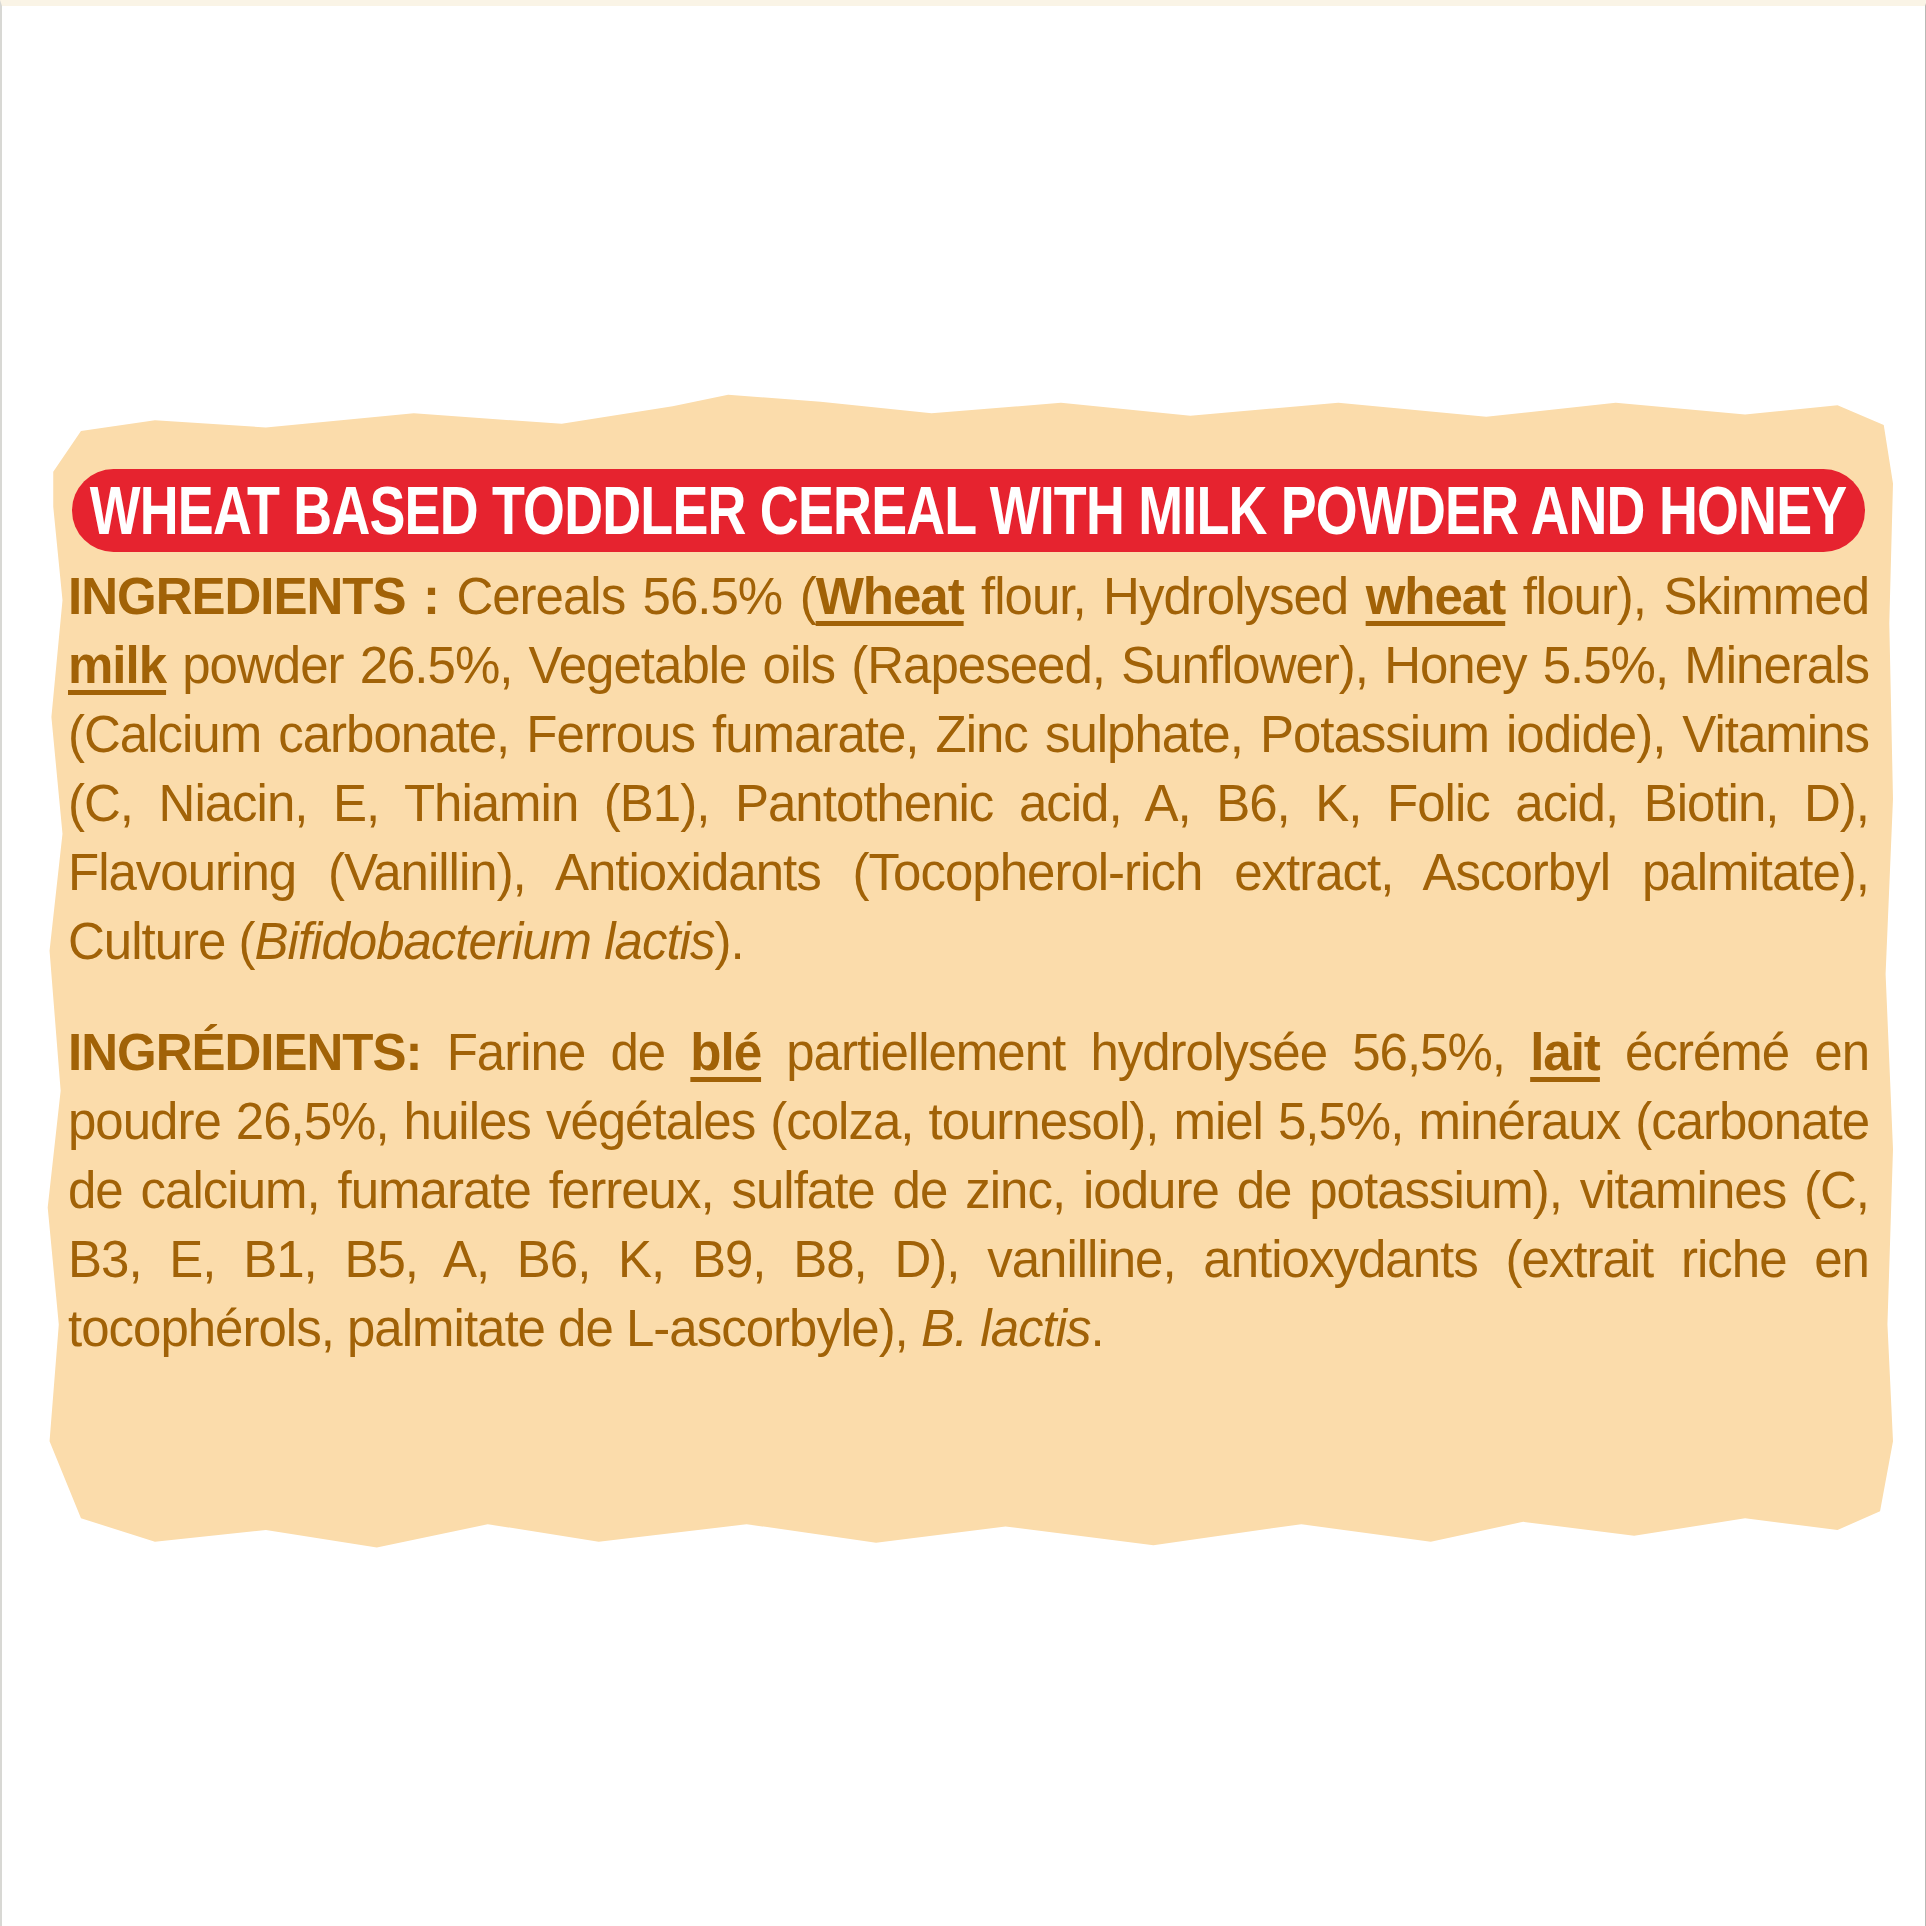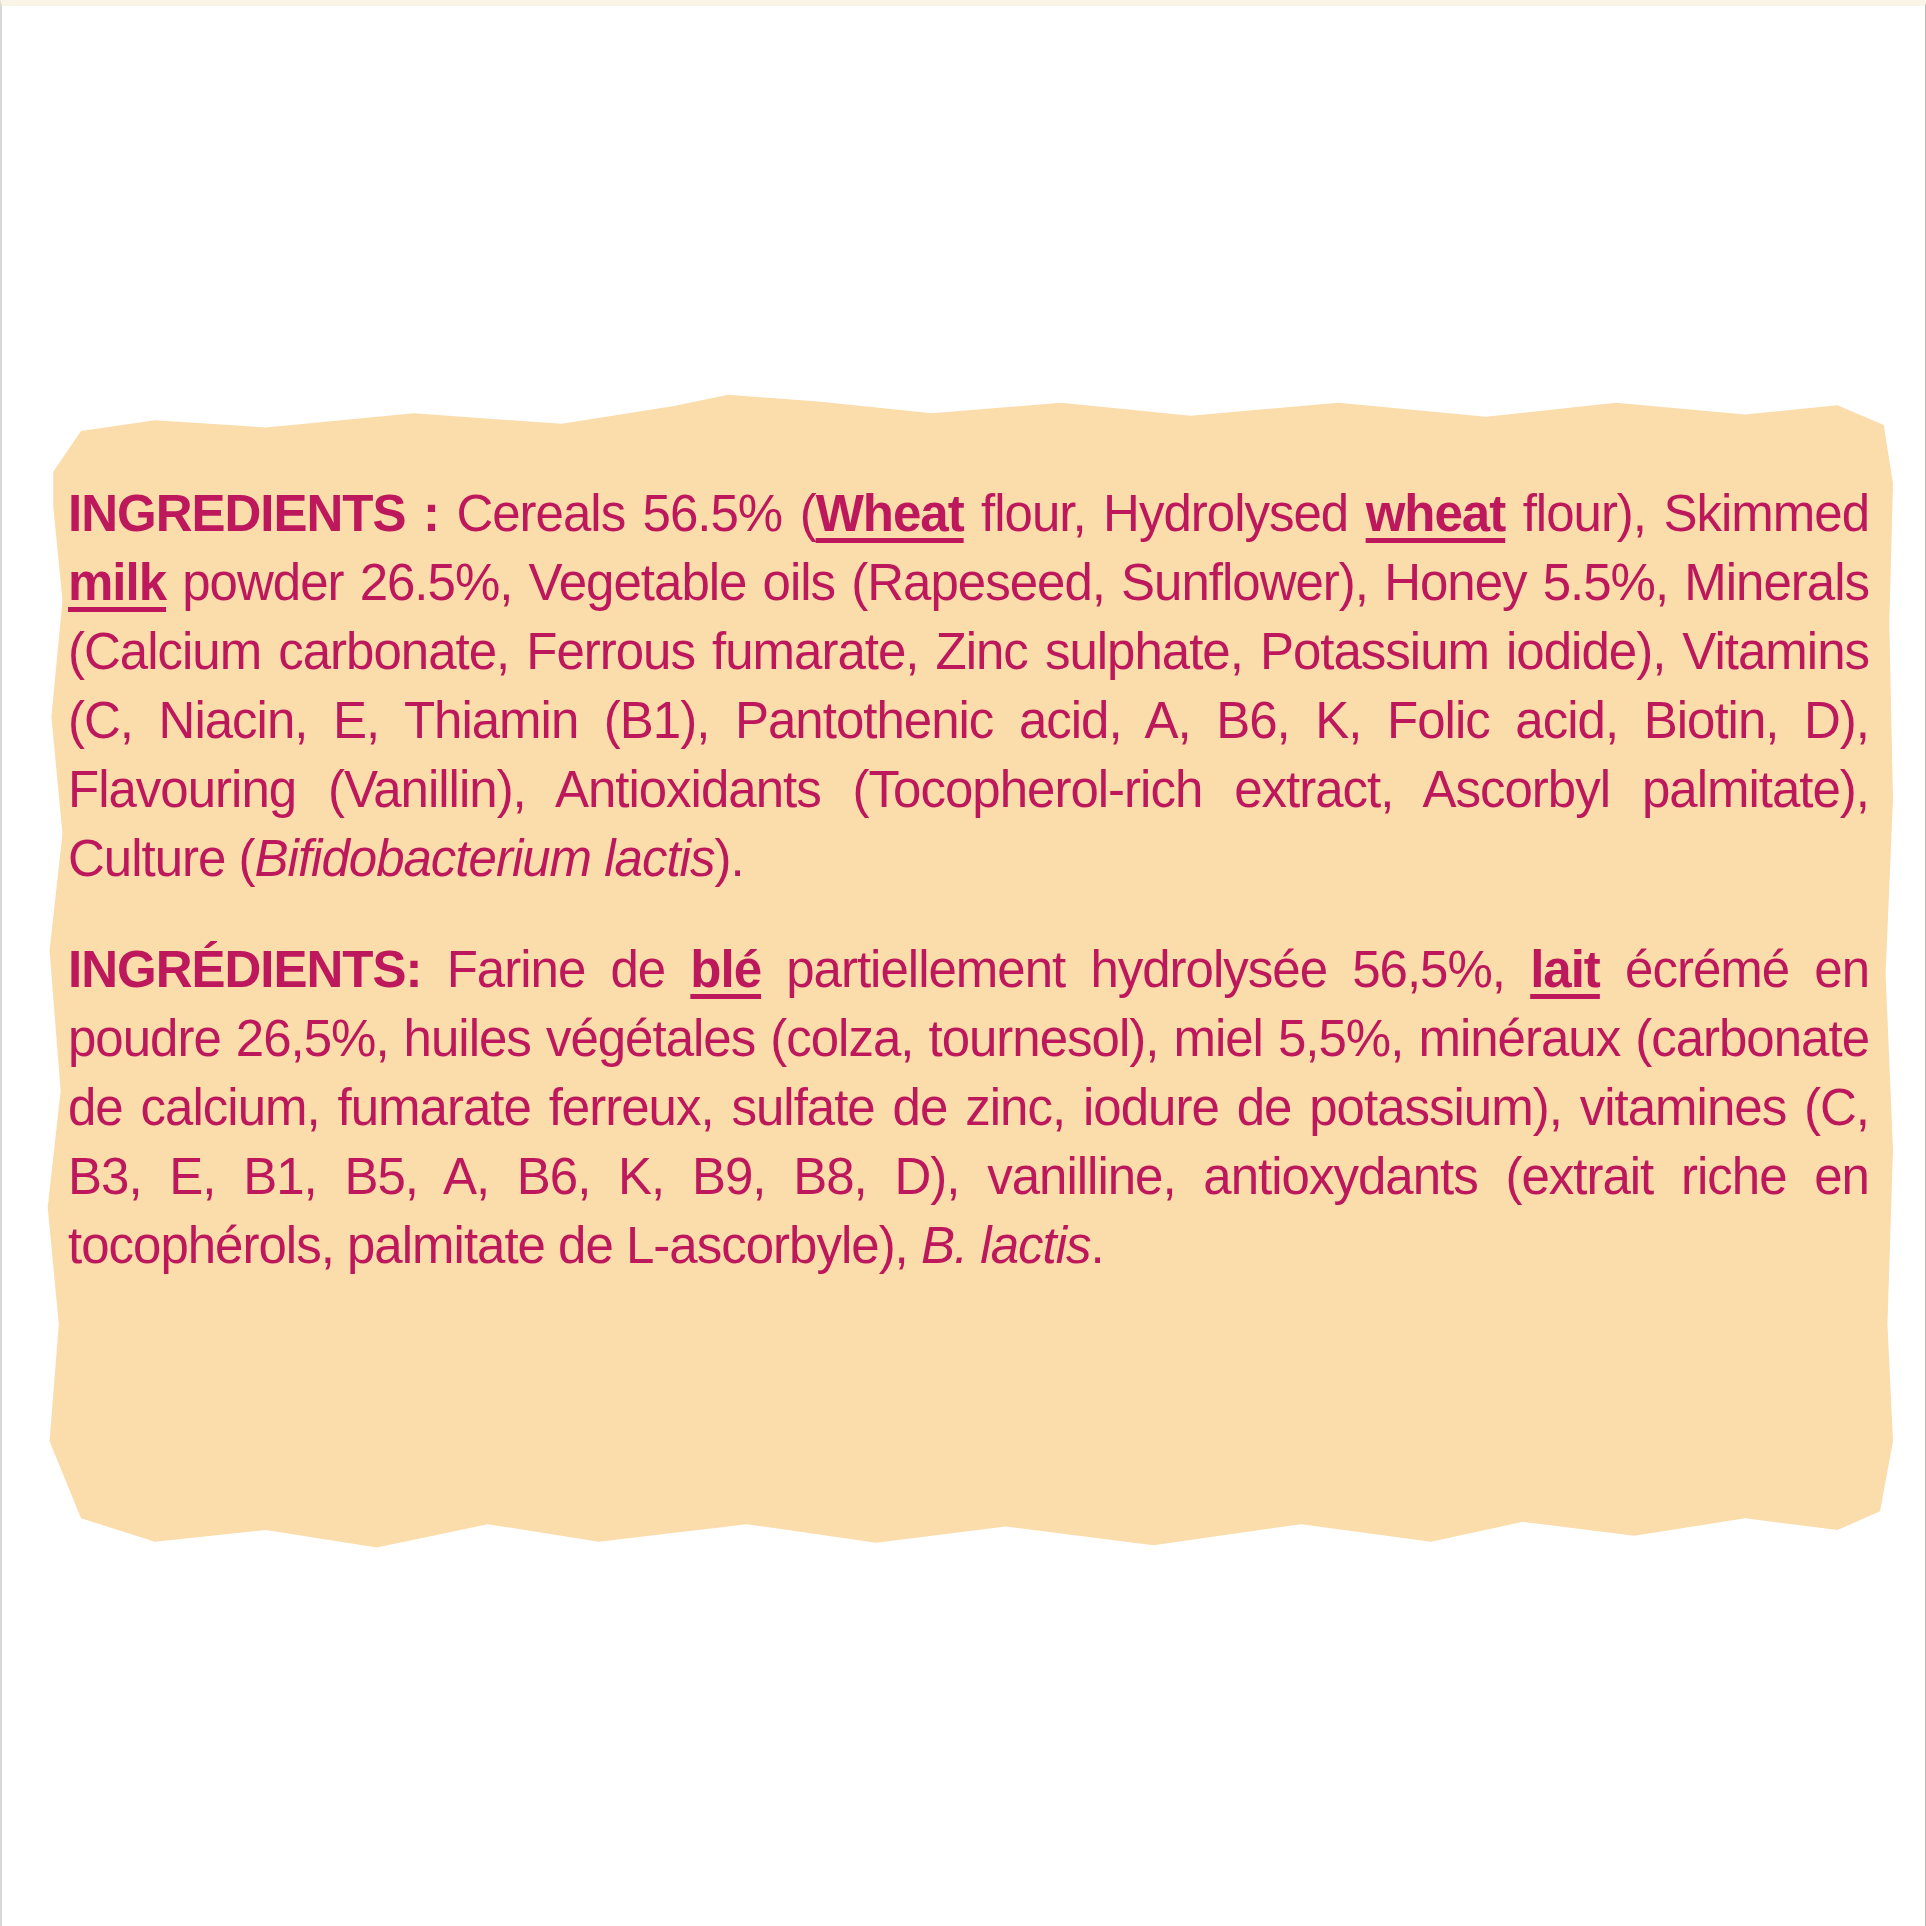--- a/index.html
+++ b/index.html
@@ -54,36 +54,39 @@
     color: #ffffff;
     font-weight: bold;
     font-size: 69px;
     line-height: 83px;
     white-space: nowrap;
     letter-spacing: -1px;
   }
   .banner-text.en { transform: scaleX(0.78); transform-origin: center; }
   .banner-text.fr { transform: scaleX(0.67); transform-origin: center; }
   .ing {
-    color: #be185d;
+    color: #a16207;
     font-size: 51px;
     line-height: 69px;
     letter-spacing: -1px;
     text-align: justify;
     margin: 10px 2px 0 2px;
   }
   .ing span { text-underline-offset: 7px; text-decoration-thickness: 4px; }
   .gap { height: 32px; }
 </style>
 </head>
 <body>
 
 <div class="page">
   <div class="sheet">
 
+    <div class="banner">
+      <div class="banner-text en">WHEAT BASED TODDLER CEREAL WITH MILK POWDER AND HONEY</div>
+    </div>
 
     <div class="ing"><span style="font-weight: bold;">INGREDIENTS : </span><span>Cereals 56.5% (</span><span style="font-weight: bold; text-decoration: underline;">Wheat</span><span> flour, Hydrolysed </span><span style="font-weight: bold; text-decoration: underline;">wheat</span><span> flour), Skimmed </span><span style="font-weight: bold; text-decoration: underline;">milk</span><span> powder 26.5%, Vegetable oils (Rapeseed, Sunflower), Honey 5.5%, Minerals (Calcium carbonate, Ferrous fumarate, Zinc sulphate, Potassium iodide), Vitamins (C, Niacin, E, Thiamin (B1), Pantothenic acid, A, B6, K, Folic acid, Biotin, D), Flavouring (Vanillin), Antioxidants (Tocopherol-rich extract, Ascorbyl palmitate), Culture (</span><span style="font-style: italic;">Bifidobacterium lactis</span><span>).</span></div>
 
     <div class="gap"></div>
 
 
     <div class="ing"><span style="font-weight: bold;">INGRÉDIENTS: </span><span>Farine de </span><span style="font-weight: bold; text-decoration: underline;">blé</span><span> partiellement hydrolysée 56,5%, </span><span style="font-weight: bold; text-decoration: underline;">lait</span><span> écrémé en poudre 26,5%, huiles végétales (colza, tournesol), miel 5,5%, minéraux (carbonate de calcium, fumarate ferreux, sulfate de zinc, iodure de potassium), vitamines (C, B3, E, B1, B5, A, B6, K, B9, B8, D), vanilline, antioxydants (extrait riche en tocophérols, palmitate de L-ascorbyle), </span><span style="font-style: italic;">B. lactis</span><span>.</span></div>
 
   </div>
 </div>

